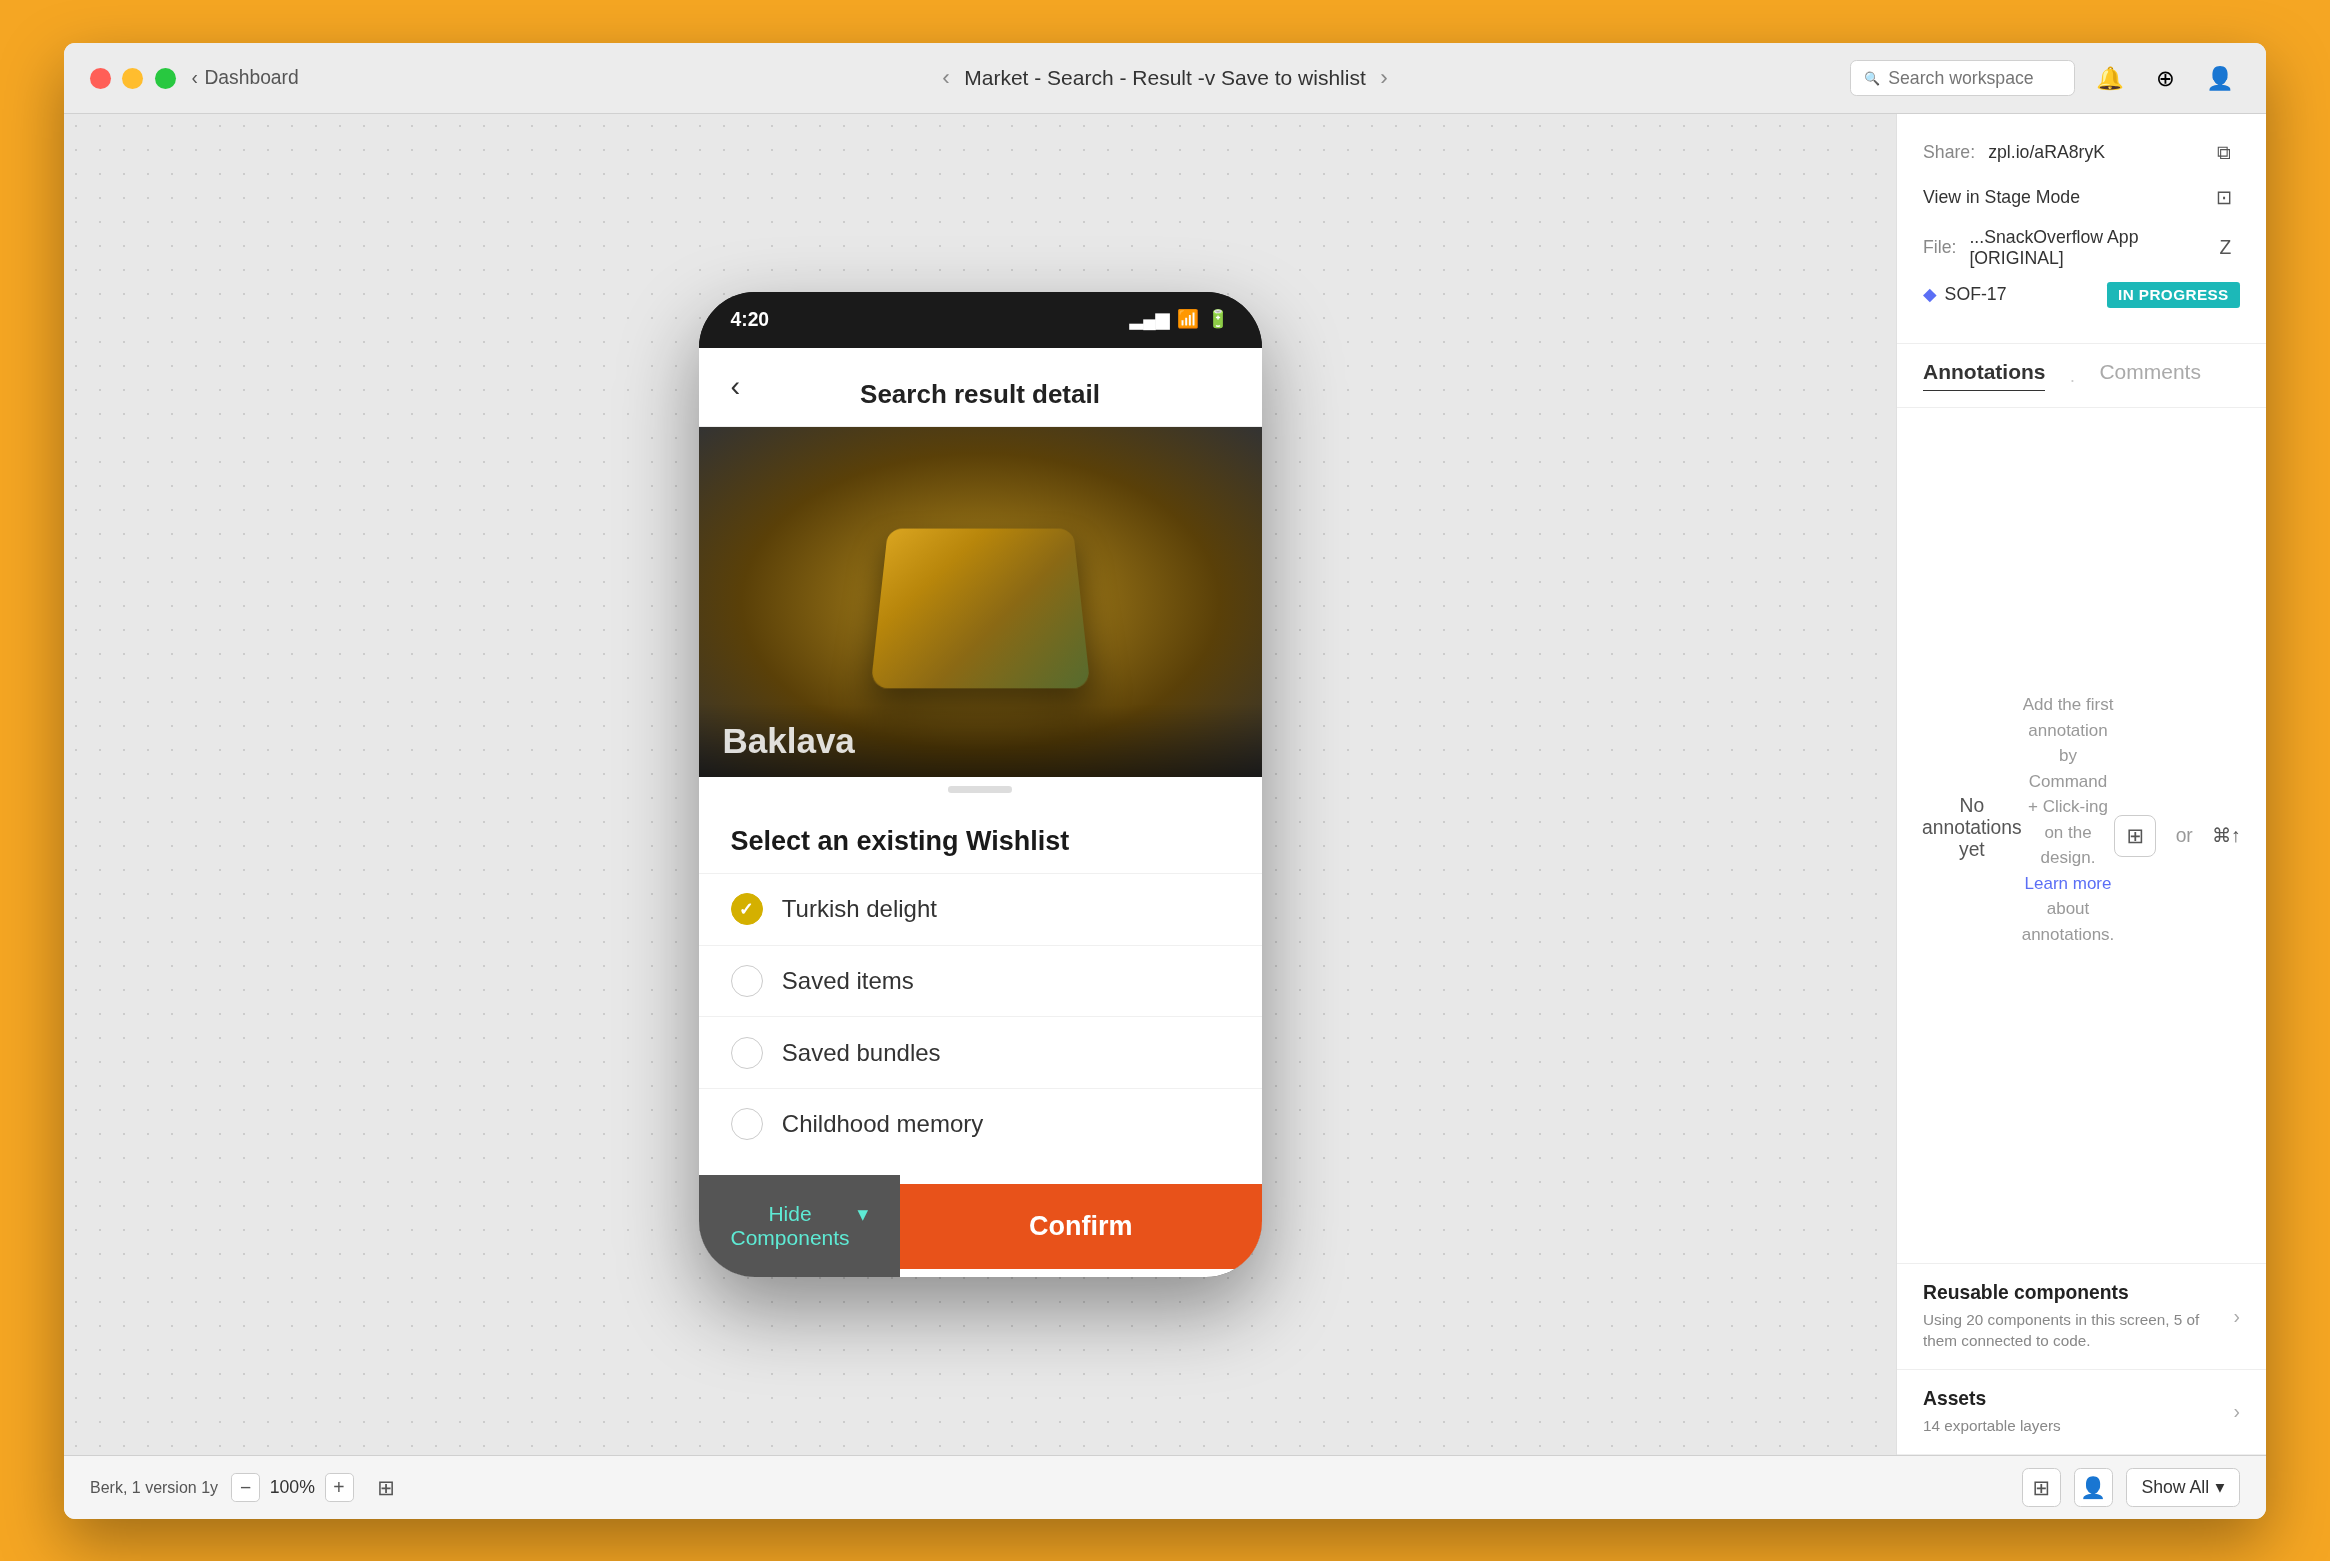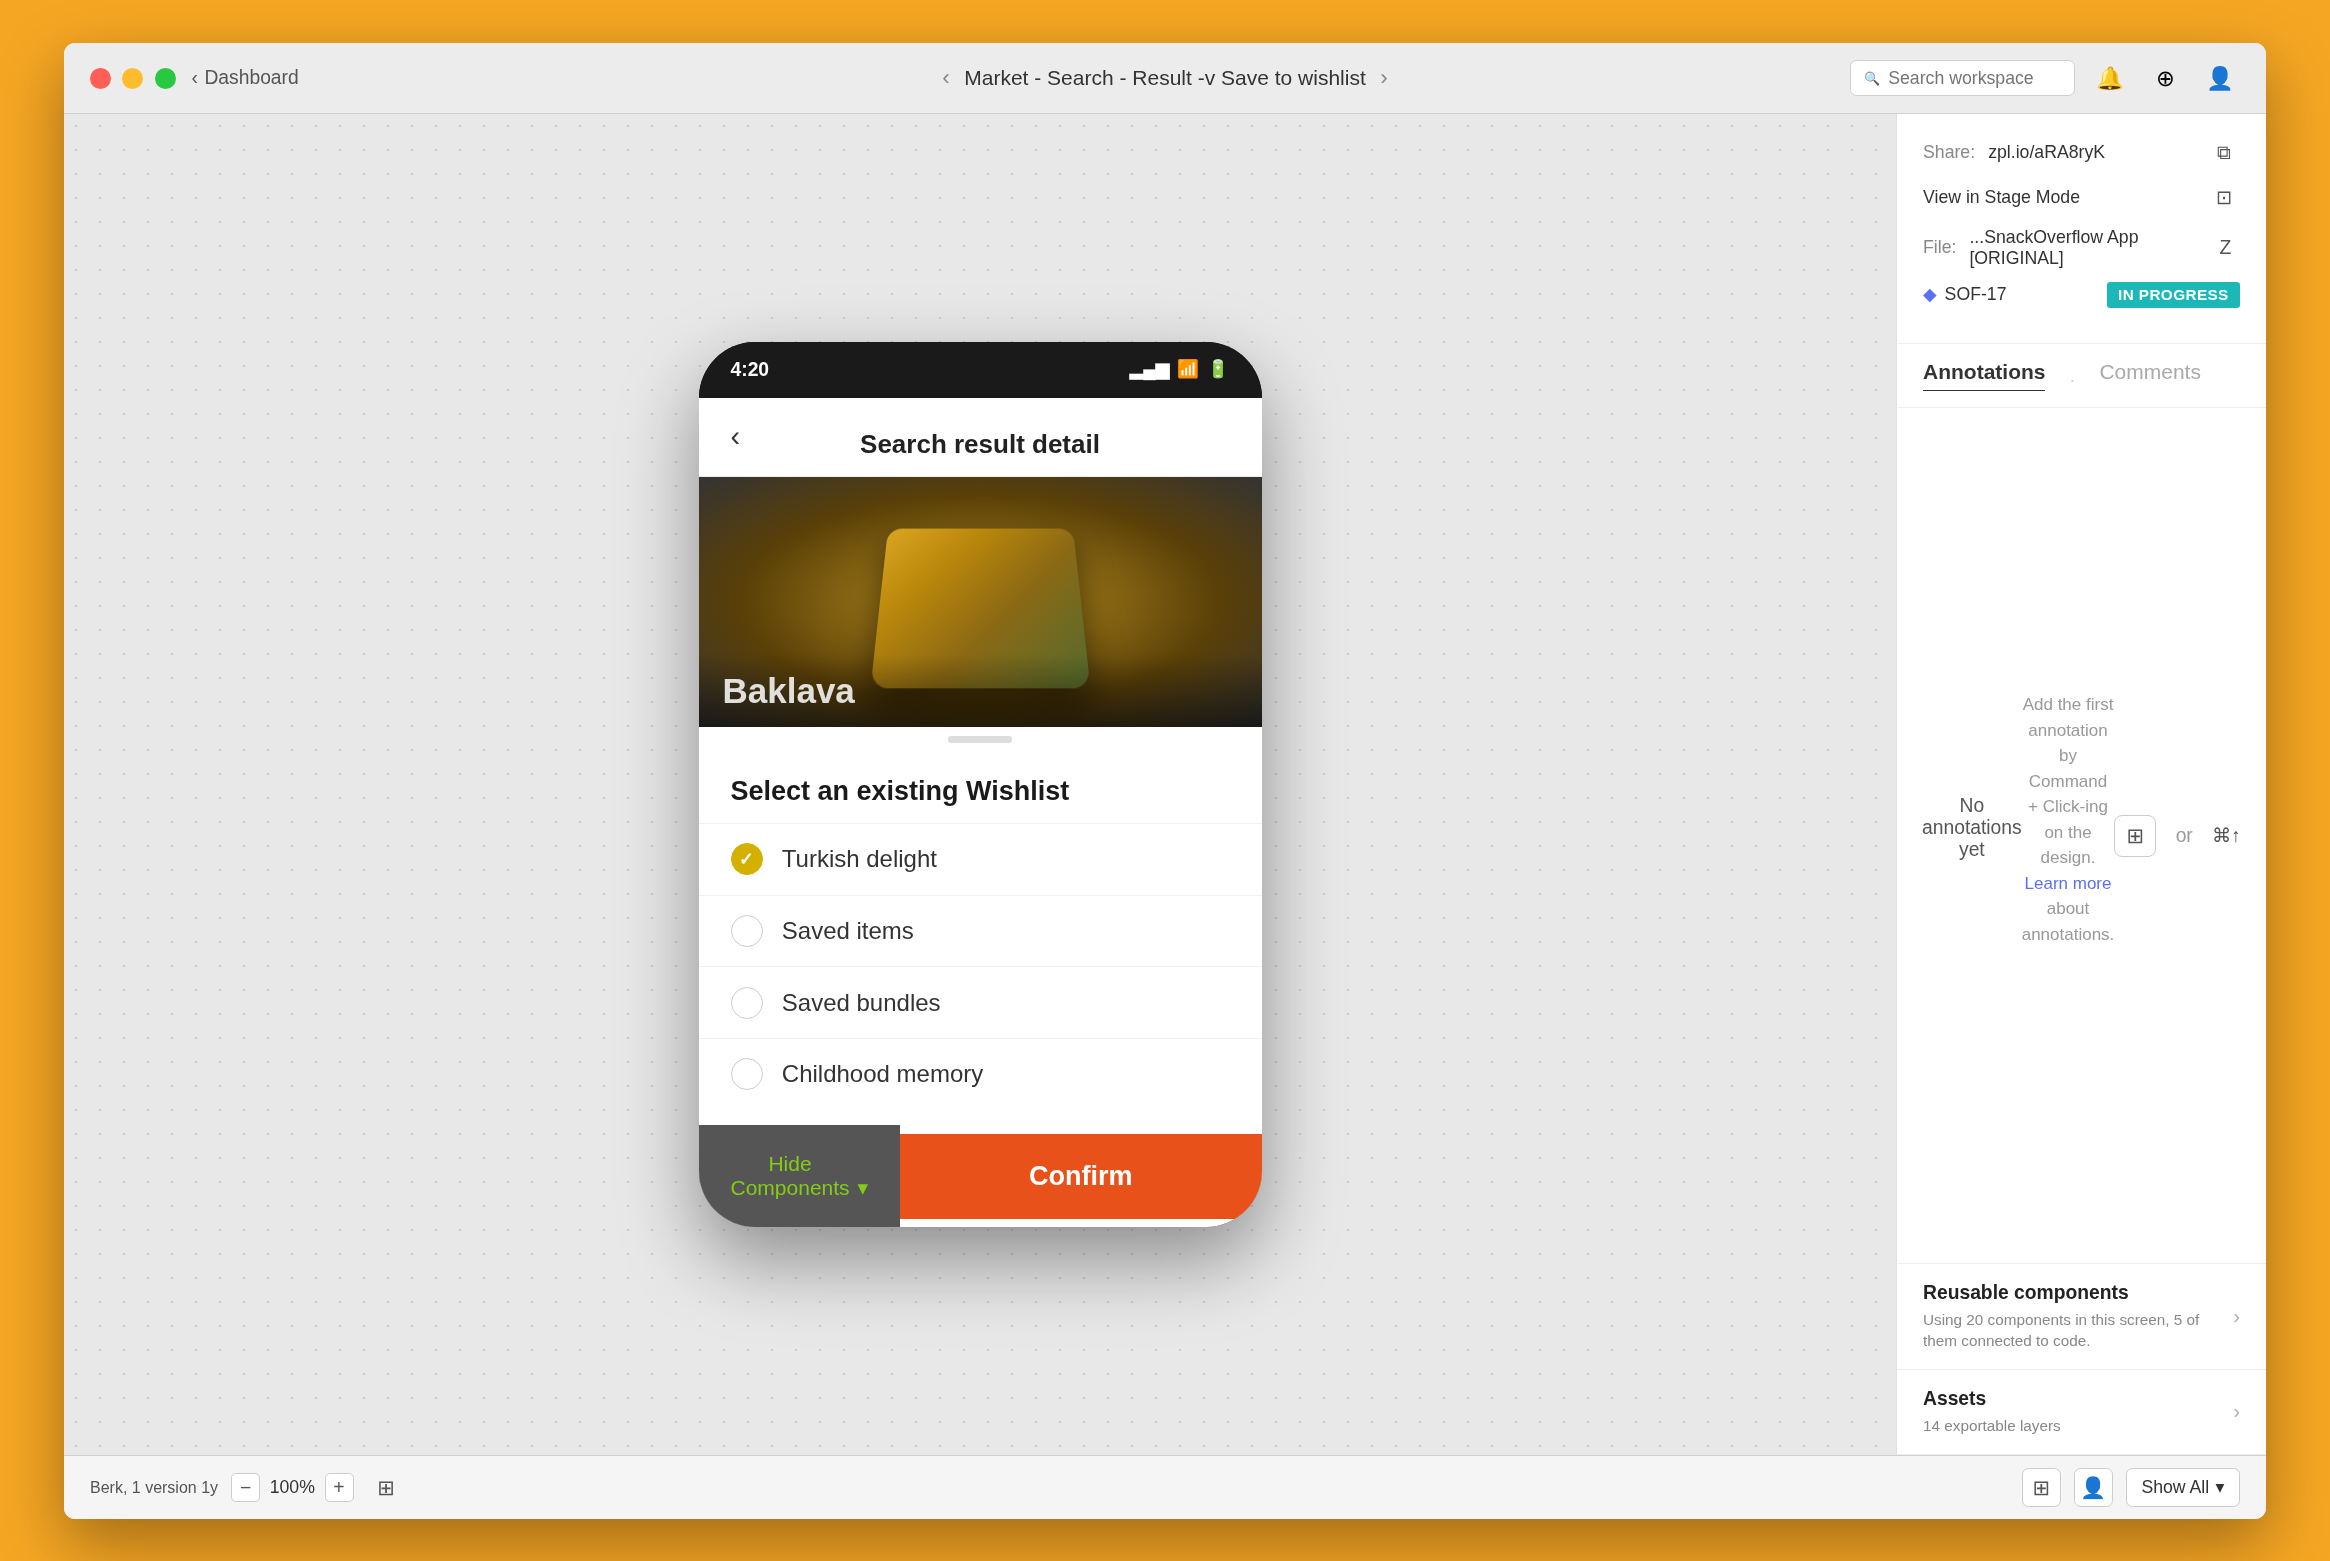--- a/index.html
+++ b/index.html
@@ -208,21 +208,21 @@
       transform: translateX(-50%);
       font-size: 26px;
       font-weight: 600;
       color: #222;
       margin-top: 16px;
     }
 
     
     .food-image-area {
       position: relative;
-      height: 250px;
+      height: 350px;
       background: linear-gradient(135deg, #8a8a8a 0%, #555 50%, #333 100%);
       overflow: hidden;
     }
 
     .food-image-overlay {
       position: absolute;
       bottom: 0;
       left: 0;
       right: 0;
       padding: 16px 24px;
@@ -323,27 +323,27 @@
 
     
     .phone-action-bar {
       display: flex;
       align-items: center;
       gap: 0;
     }
 
     .hide-components-btn {
       background: #555;
-      color: #84cc16;
+      color: #5eead4;
       border: none;
       padding: 27px 32px;
       font-size: 21px;
       cursor: pointer;
       display: flex;
-      align-items: flex-end;
+      align-items: flex-start;
       gap: 8px;
       flex: 1;
     }
 
     .confirm-btn {
       background: #E8521A;
       color: white;
       border: none;
       padding: 27px 48px;
       font-size: 27px;

